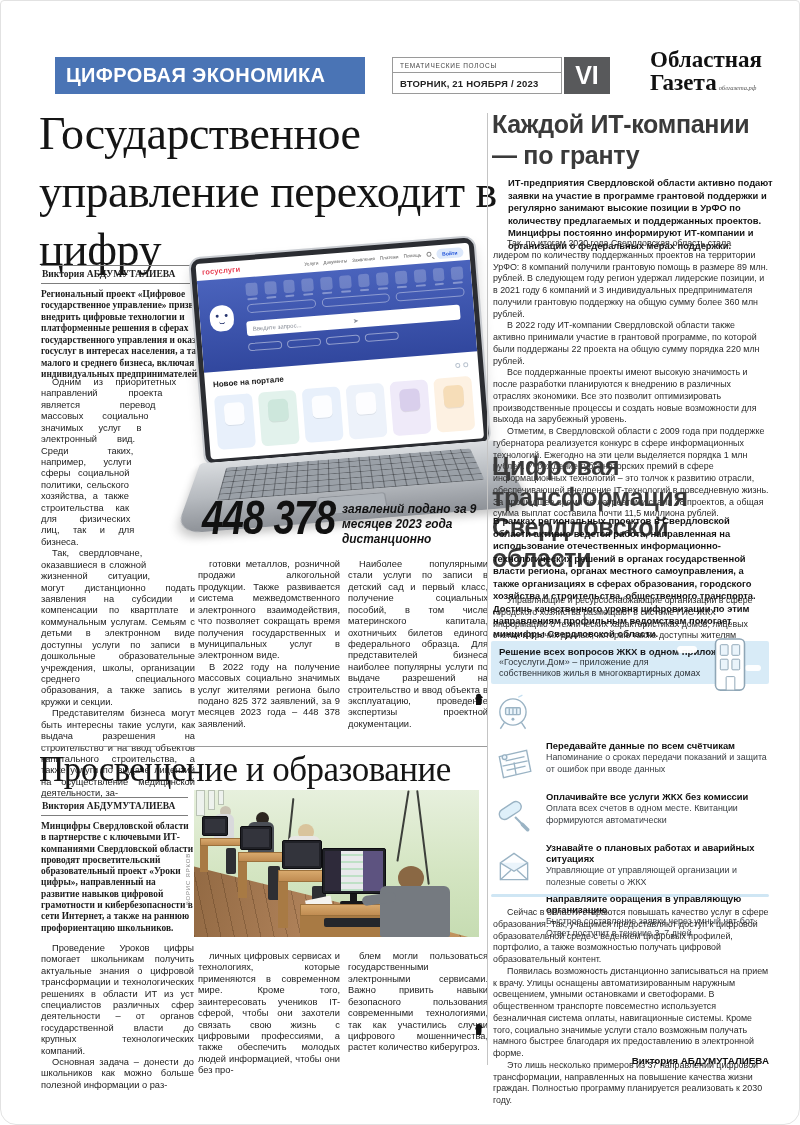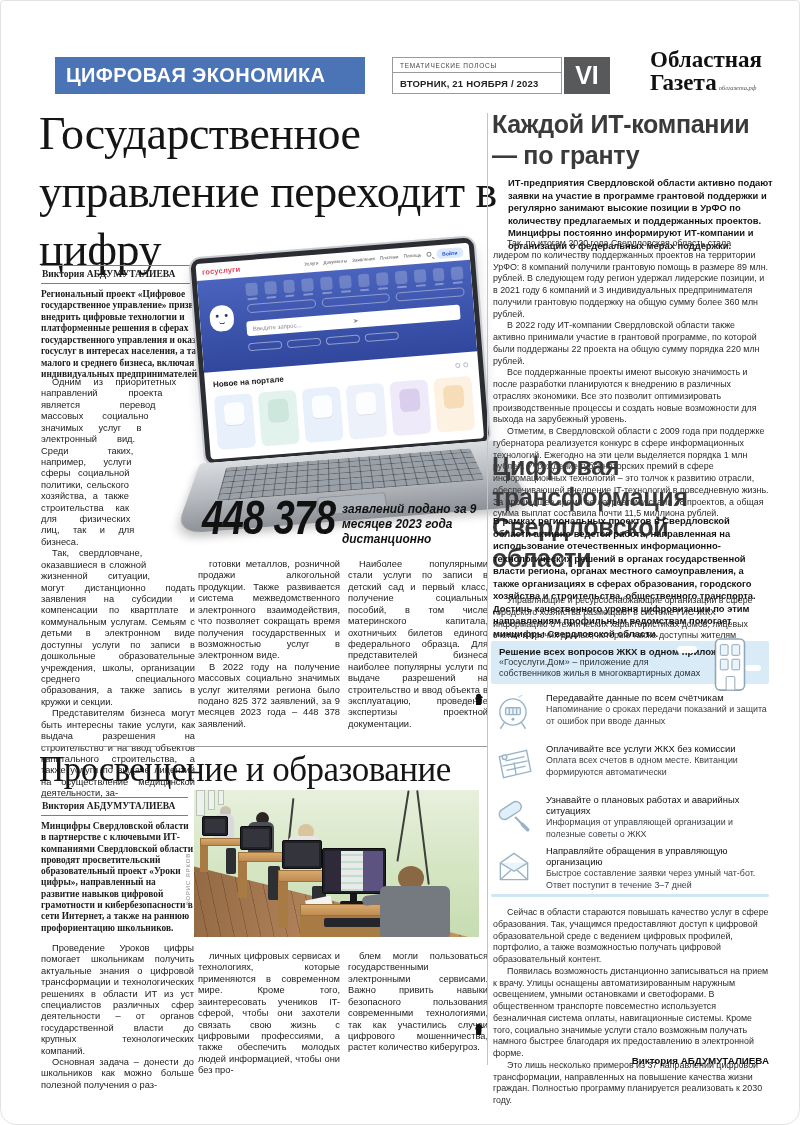--- a/index.html
+++ b/index.html
@@ -120,21 +120,21 @@
   .h2sans { font-weight:700; font-size:25px; line-height:1.22; color:#3a3a3a; letter-spacing:-.3px; }
   .lead-sans { font-weight:700; font-size:9.4px; line-height:1.33; color:#151515; }
   .sansbody { font-size:8.9px; line-height:1.32; color:#2b2b2b; }
   .sansbody p { text-indent:14px; }
   .infobox { background:#d8ebf7; border-radius:2px; padding:5px 8px; }
   .infobox .t { font-weight:700; font-size:9.6px; color:#16181a; }
   .infobox .s { font-size:9px; line-height:1.24; color:#2e3338; width:205px; }
   .cloud { position:absolute; background:#fff; border-radius:8px; opacity:.95; }
   .feature { left:492px; width:276px; display:flex; gap:11px; }
   .f-icon { width:42px; height:42px; flex:0 0 42px; }
-  .f-title { font-weight:400; font-size:9.4px; color:#111; margin-bottom:1px; }
+  .f-title { font-weight:700; font-size:9.4px; color:#111; margin-bottom:1px;margin-top:48px; }
   .f-desc { font-size:8.9px; line-height:1.3; color:#3c4146; }
   .bluebar { height:3px; background:#cfe6f4; border-radius:2px; }
   .author-r { font-weight:700; font-size:9.8px; color:#111; text-align:right; }
 
   
   .headline2 { font-family:"Liberation Serif", serif; font-weight:400; font-size:35px;
     letter-spacing:-.5px; color:#151515; }
 
   
   .photo { left:193px; top:789px; width:285px; height:147px; overflow:hidden;
@@ -275,40 +275,40 @@
       <div class="lap-pad"></div>
     </div>
   </div>
 
   <div class="abs stat">
     <div class="stat-num">448 378</div>
     <div class="stat-cap">заявлений подано за 9 месяцев 2023 года дистанционно</div>
   </div>
 
   <div class="abs bodyserif" style="left:197px;top:558px;width:142px">
-    <p>готовки металлов, розничной продажи алкогольной продукции. Также развивается система межведомственного электронного взаимодействия, что позволяет сокращать время получения государственных и возможностью услуг в электронном виде.</p>
+    <p>готовки металлов, розничной продажи алкогольной продукции. Также развивается система межведомственного электронного взаимодействия, что позволяет сокращать время получения государственных и муниципальных услуг в электронном виде.</p>
     <p>В 2022 году на получение массовых социально значимых услуг жителями региона было подано 825 372 заявлений, за 9 месяцев 2023 года – 448 378 заявлений.</p>
   </div>
   <div class="abs bodyserif" style="left:347px;top:558px;width:140px">
     <p>Наиболее популярными стали услуги по записи в детский сад и первый класс, получение социальных пособий, в том числе материнского капитала, охотничьих билетов единого федерального образца. Для представителей бизнеса наиболее популярны услуги по выдаче разрешений на строительство и ввод объекта в эксплуатацию, проведение экспертизы проектной документации.</p>
   </div>
   <svg class="abs endmark" style="left:473px;top:692px" viewBox="0 0 10 12">
       <path fill="#111" d="M2 12 V7 C1 6 1 4.5 2.2 4 C1.6 2.5 2.5 1 4 1 C5.5 .2 7 1 7 2.6 L9 4.5 L7.4 5.6 C7.8 7 7.5 9 7 12 Z"></path>
     </svg>
 
   <div class="abs rule-h" style="left:40px;top:745px;width:447px"></div>
   <h2 class="abs headline2" style="left:38px;top:749px;width:460px">Просвещение и образование</h2>
 
   <div class="abs authorbox" style="left:40px;top:796px;width:147px">Виктория АБДУМУТАЛИЕВА</div>
 
   <div class="abs" style="left:40px;top:820px;width:153px">
     <div class="lead-serif" style="line-height:1.2">Минцифры Свердловской области в партнерстве с ключевыми ИТ-компаниями Свердловской области проводят просветительский образовательный проект «Уроки цифры», направленный на развитие навыков цифровой грамотности и кибербезопасности в сети Интернет, а также на раннюю профориентацию школьников.</div>
     <div class="bodyserif" style="margin-top:9px">
       <p>Проведение Уроков цифры помогает школьникам получить актуальные знания о цифровой трансформации и технологических решениях в области ИТ из уст специалистов различных сфер деятельности – от органов государственной власти до крупных технологических компаний.</p>
-      <p>Основная задача – донести до школьников как можно больше полезной получения о раз-</p>
+      <p>Основная задача – донести до школьников как можно больше полезной информации о раз-</p>
     </div>
   </div>
 
   <div class="abs photo">
     <div class="ph-blind" style="left:2px;top:0;width:9px;height:26px"></div>
     <div class="ph-blind" style="left:14px;top:0;width:7px;height:20px"></div>
     <div class="ph-blind" style="left:24px;top:0;width:6px;height:15px"></div>
     <div class="ph-floor"></div>
     <div class="ph-cable" style="left:208px;top:0;height:72px;transform:rotate(9deg)"></div>
     <div class="ph-cable" style="left:228px;top:0;height:95px;transform:rotate(-7deg)"></div>
@@ -434,21 +434,21 @@
   <div class="abs feature" style="top:793px">
     <div class="f-icon">
       <svg viewBox="0 0 40 40" width="42" height="42" fill="none" stroke="#9ab3c4" stroke-width="1.3">
         <rect x="5" y="11" width="23" height="10" rx="5" transform="rotate(-33 16 16)" fill="#dff0fa"></rect>
         <path d="M21 22 L30 31" stroke-width="2"></path>
         <path d="M28 29 l5 5" stroke-width="3.4" stroke-linecap="round"></path>
       </svg>
     </div>
     <div class="f-text">
       <div class="f-title">Узнавайте о плановых работах и аварийных ситуациях</div>
-      <div class="f-desc">Информация от управляющей организации и полезные советы о ЖКХ</div>
+      <div class="f-desc">Управляющие от управляющей организации и полезные советы о ЖКХ</div>
     </div>
   </div>
   <div class="abs feature" style="top:844px">
     <div class="f-icon">
       <svg viewBox="0 0 40 40" width="42" height="42" fill="none" stroke="#9ab3c4" stroke-width="1.3">
         <path d="M7 17 L20 8 L33 17 L33 33 L7 33 Z" fill="#fdfeff"></path>
         <path d="M7 17 L20 25 L33 17" fill="#eaf4fb"></path>
         <path d="M7 33 L17 24 M33 33 L23 24"></path>
       </svg>
     </div>

